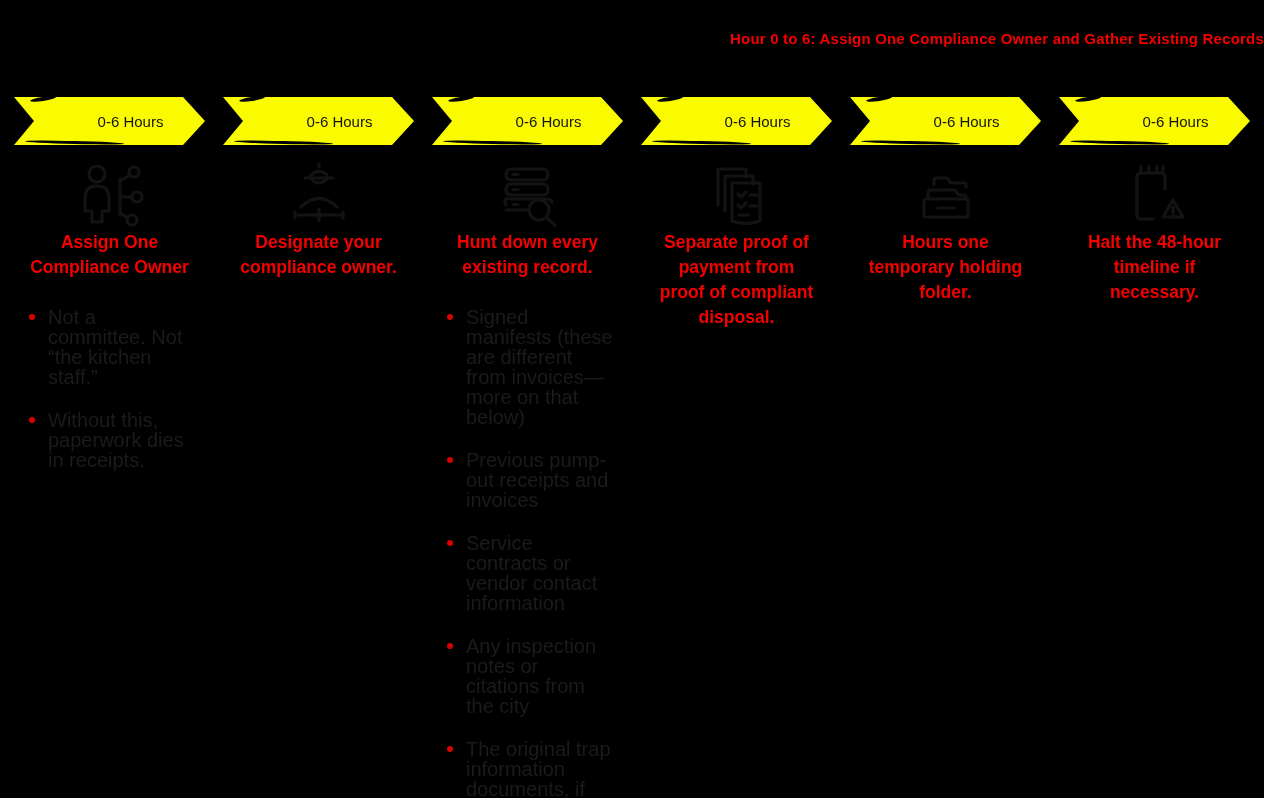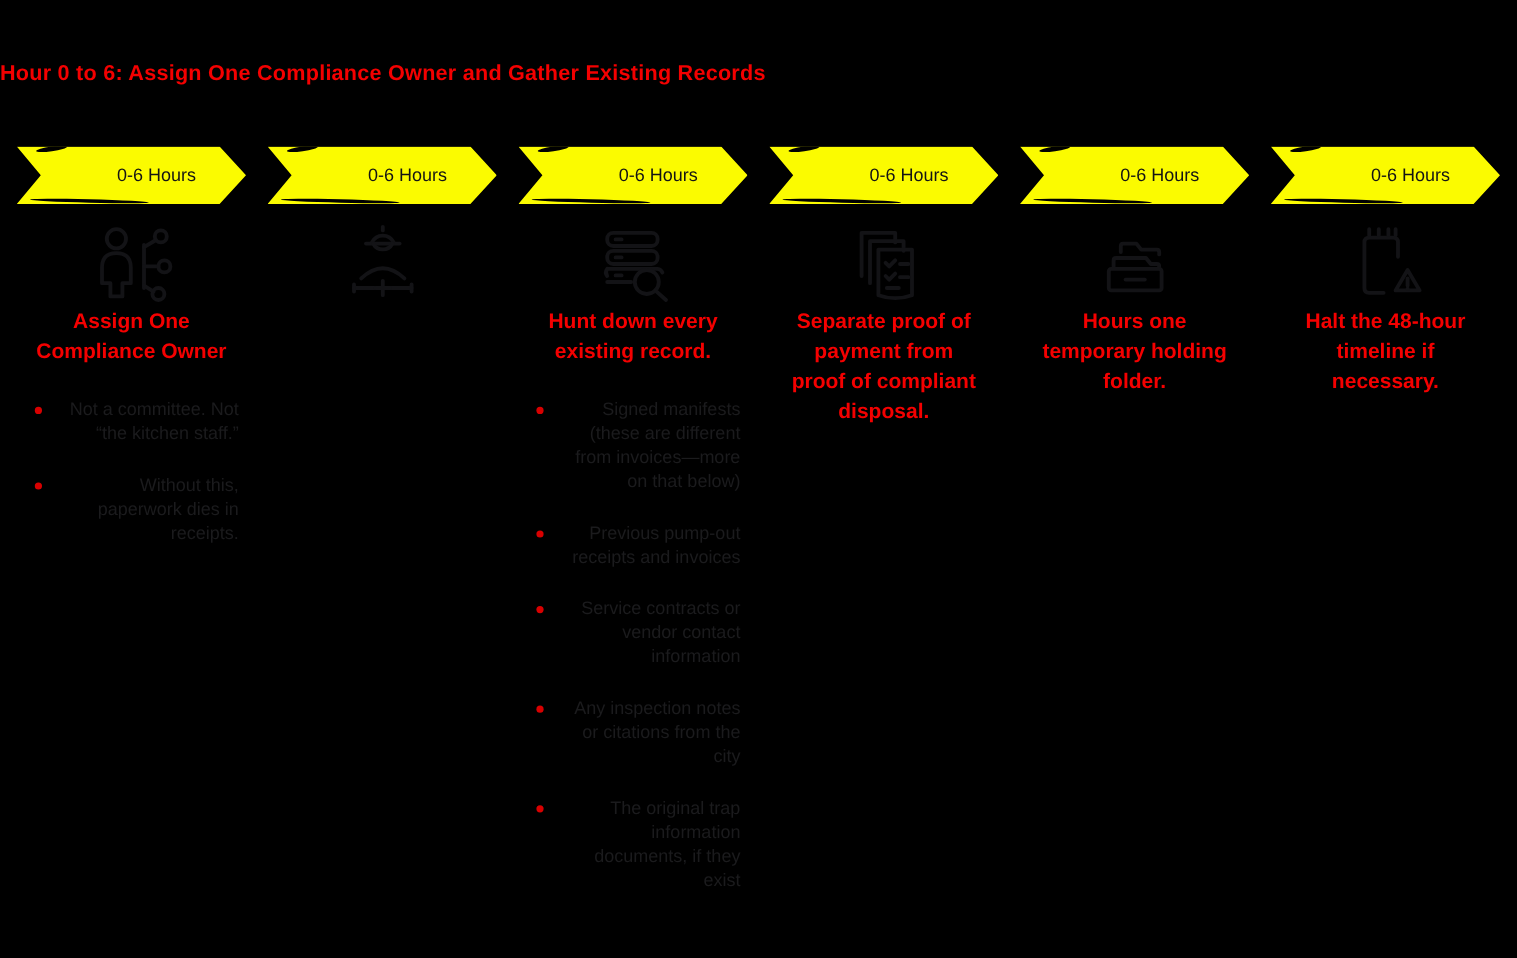--- a/index.html
+++ b/index.html
@@ -12,24 +12,24 @@
     --icon-stroke:#131316;
   }
   html,body{margin:0;padding:0;}
   body{
     width:1264px;height:798px;
     background:var(--bg);
     font-family:"Liberation Sans", sans-serif;
     overflow:hidden;
   }
   .page-title{
-    padding-top:51px;
-    text-align:left;
+    padding-top:30px;
+    text-align:right;
     color:var(--red);
-    font-size:18px;
+    font-size:15px;
     font-weight:bold;
     letter-spacing:0.2px;
   }
   .ribbon-row{
     margin-top:50px;
     display:grid;
     grid-template-columns:repeat(6,1fr);
     column-gap:18px;
     padding:0 14px;
   }
@@ -105,24 +105,24 @@
     margin:27px 0 0 0;
     padding:0 6px 0 34px;
     width:100%;
     box-sizing:border-box;
     list-style:none;
     align-self:flex-start;
   }
   .bullets li{
     position:relative;
     color:var(--muted-text);
-    font-size:15px;
+    font-size:20px;
     line-height:20px;
     margin-bottom:23px;
-    text-align:right;
+    text-align:left;
   }
   .bullets li::before{
     content:"";
     position:absolute;
     left:-19px;
     top:7px;
     width:6px;
     height:6px;
     border-radius:50%;
     background:var(--marker-red);
@@ -168,20 +168,21 @@
         <path d="M27 18 a10 10 0 0 1 18 0"></path>
         <path d="M22 19 h28"></path>
         <path d="M36 8 v-3"></path>
         <path d="M28 19 a9 9 0 0 0 16 0"></path>
         <path d="M18 48 q18-17 36 0"></path>
         <path d="M12 56 h48"></path>
         <path d="M12 53 v6 M60 53 v6"></path>
         <path d="M36 50 v12 M30 56 h12"></path>
       </svg>
     </div>
+    <h3 class="heading">Designate your compliance owner.</h3>
     <ul class="bullets"></ul>
   </div>
 
   <div class="column">
     <div class="ribbon">
       <span class="ribbon-label">0-6 Hours</span>
     </div>
     <div class="icon-wrap">
       <svg width="72" height="72" viewBox="0 0 72 72" aria-hidden="true">
         <rect x="14" y="10" width="42" height="11" rx="5"></rect>

